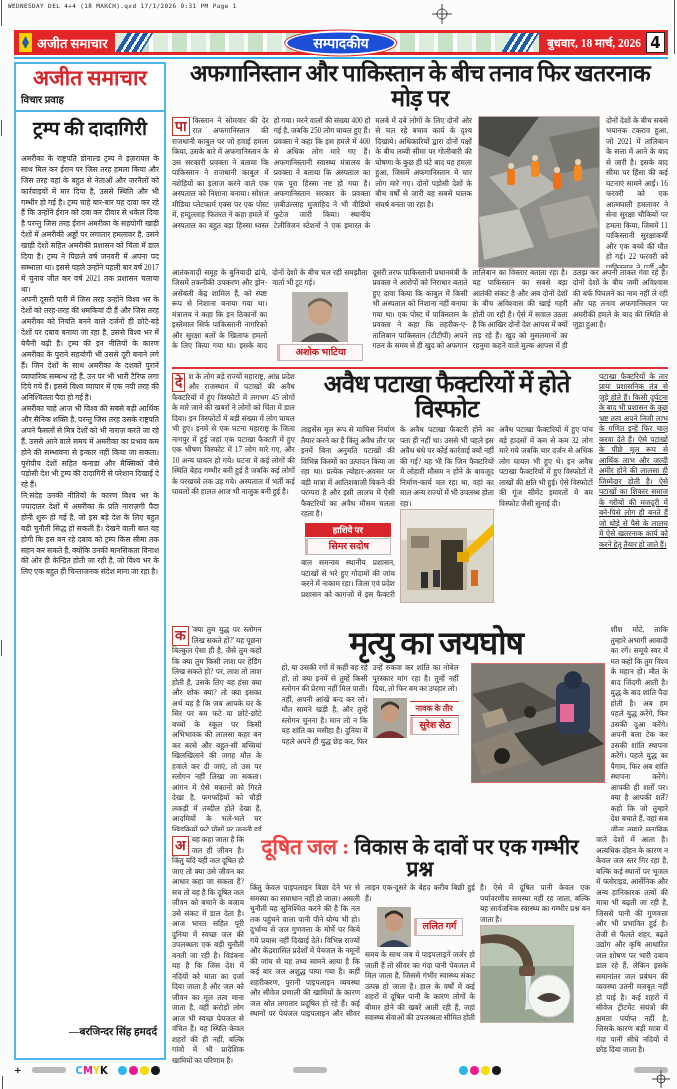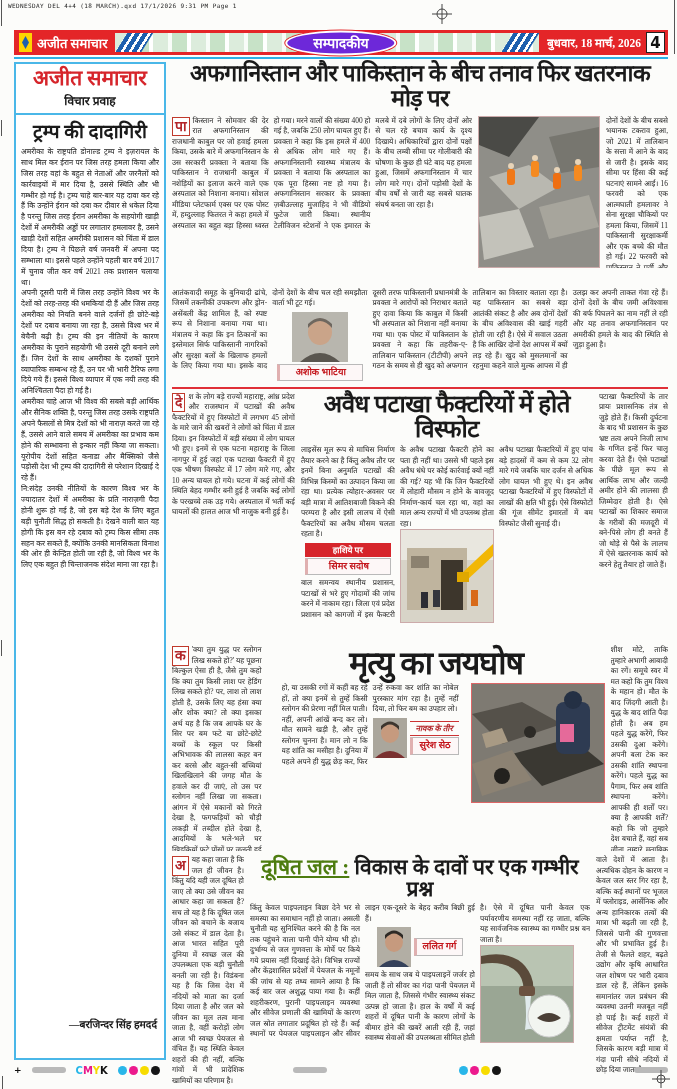--- a/index.html
+++ b/index.html
@@ -29,81 +29,81 @@
   .logo{width:13px;height:19px;background:#ffd400;margin-left:5px;display:flex;
     align-items:center;justify-content:center;flex:none;}
   .brand{color:#fff;font-weight:bold;font-size:13px;margin-left:5px;white-space:nowrap;flex:none;}
   .pattern{flex:1;height:19px;margin:0 8px;position:relative;overflow:hidden;
     background:repeating-linear-gradient(90deg,#dcecdc 0 15px,#f8fcf8 15px 19px,#c7e2c7 19px 34px,#ffffff 34px 38px);}
   .stripe{position:absolute;top:-4px;height:28px;width:26px;
     background:repeating-linear-gradient(90deg,#1d5fae 0 5px,#ffffff 5px 8px);
     transform:skewX(-32deg);}
   .stripe.left{left:6px;}  .stripe.right{right:6px;}
   .oval{position:absolute;left:50%;top:50%;transform:translate(-50%,-50%);
-    background:#6d28d9;border:2px solid #fff;box-shadow:0 0 0 1px #e42528;
+    background:#1d4ed8;border:2px solid #fff;box-shadow:0 0 0 1px #e42528;
     border-radius:50%;padding:0px 26px 2px;color:#fff;font-weight:bold;font-size:14px;white-space:nowrap;}
   .banner-date{color:#fff;font-weight:bold;font-size:11.5px;margin-right:5px;white-space:nowrap;flex:none;}
   .pageno{background:#fff;color:#111;font-weight:bold;font-size:15px;width:17px;height:19px;
     display:flex;align-items:center;justify-content:center;border:1px solid #222;margin-right:3px;flex:none;
     font-family:"DejaVu Sans",sans-serif;}
   .cyanline{position:absolute;left:14px;top:57px;width:654px;height:2px;background:#2eb1e6;}
 
   
   .sidebar{position:absolute;left:14px;top:62px;width:152px;height:998px;border:2px solid #4ab7e8;
     background:#fff;box-sizing:border-box;padding:3px 5px;overflow:hidden;}
   .sb-masthead{color:#d6252b;font-size:21px;font-weight:900;text-align:center;line-height:1.1;}
-  .sb-col-title{font-size:12px;font-weight:bold;text-align:center;margin-top:2px;}
+  .sb-col-title{font-size:10px;font-weight:bold;margin-top:2px;}
   .sb-quote{font-size:7.8px;text-align:justify;margin-top:2px;line-height:1.4;}
   .sb-quote-attr{font-weight:bold;white-space:nowrap;}
   .sb-divider{border-top:2px solid #4ab7e8;margin:4px -5px 3px;}
-  .sb-ed-title{font-size:19px;font-weight:900;text-align:center;margin:1px 0 3px;}
+  .sb-ed-title{font-size:19px;font-weight:900;text-align:center;margin:1px 0 13px;}
   .sb-body{font-size:7.5px;line-height:1.45;text-align:justify;white-space:pre-line;height:868px;overflow:hidden;}
   .sb-sign{font-size:10.5px;font-weight:bold;text-align:right;margin-top:2px;padding-right:2px;}
 
   
   .main{position:absolute;left:172px;top:62px;width:496px;height:998px;}
   .bodytext{font-size:7.4px;line-height:1.42;text-align:justify;color:#1b1b1b;}
   .dropcap{float:left;font-size:14px;font-weight:bold;color:#b3262a;border:1px solid #c0392b;
     padding:0 2px;margin:1px 3px 0 0;line-height:1.25;background:#fff;}
   .red-rule{height:2px;background:#e03038;margin:3px 0;}
 
   .a1-head{font-size:23px;font-weight:900;text-align:center;line-height:1.08;letter-spacing:-.5px;}
   .a1-row1{display:flex;gap:6px;height:152px;margin-top:4px;overflow:hidden;}
   .a1-cols3{width:300px;column-count:3;column-gap:5px;height:152px;overflow:hidden;}
   .a1-col5{flex:1;overflow:hidden;}
-  .a1-row2{height:96px;column-count:5;column-gap:5px;margin-top:20px;overflow:hidden;}
+  .a1-row2{height:96px;column-count:5;column-gap:5px;margin-top:0;overflow:hidden;}
 
   .author-card{break-inside:avoid;width:86px;margin:3px auto;text-align:center;}
   .author-card .ph{margin:0 auto 2px;display:block;}
   .author-name{display:block;border:1px solid #b9b9b9;border-left:3px solid #e0b0b0;
     color:#c4161c;font-weight:bold;font-size:9.5px;padding:1px 2px;background:#fdf7f7;}
   .label-red{display:block;background:#d6252b;color:#fff;font-weight:bold;font-size:8.5px;
     padding:1px 2px;margin-bottom:1px;}
   .label-thin{display:block;border-top:1px solid #c33;border-bottom:1px solid #c33;
-    color:#b3262a;font-weight:bold;font-size:8px;padding:1px 2px;margin-bottom:1px;font-style:italic;}
+    color:#b3262a;font-weight:bold;font-size:8px;padding:1px 2px;margin-bottom:1px;}
   .card-row{display:flex;gap:3px;align-items:center;}
 
   .art{display:flex;gap:6px;}
   .a2-left{width:128px;height:232px;overflow:hidden;}
   .a2-center{flex:1;}
   .a2-head{font-size:24px;font-weight:900;text-align:center;line-height:1.05;margin:0 0 3px;letter-spacing:-.5px;}
   .a2-body{column-count:3;column-gap:5px;height:196px;overflow:hidden;}
-  .a2-right{width:72px;height:232px;overflow:hidden;}
+  .a2-right{width:72px;height:232px;overflow:hidden;text-decoration:underline;}
 
   .a3-left{width:128px;height:206px;overflow:hidden;}
   .a3-center{flex:1;}
   .a3-head{font-size:32px;font-weight:900;text-align:center;line-height:1.0;margin:2px 0 4px;letter-spacing:-1px;}
   .a3-mid{display:flex;gap:12px;margin-left:14px;}
   .a3-body{flex:1;column-count:2;column-gap:5px;height:160px;overflow:hidden;}
   .a3-right{width:82px;height:206px;overflow:hidden;}
 
   .a4-left{width:72px;height:250px;overflow:hidden;}
   .a4-center{flex:1;}
   .a4-head{font-size:21px;font-weight:900;text-align:center;line-height:1.05;margin:1px 0 3px;}
-  .a4-head .red{color:#4d7c0f;text-decoration:underline;}
+  .a4-head .red{color:#ef4444;}
   .a4-body{column-count:3;column-gap:5px;height:218px;overflow:hidden;}
   .a4-right{width:72px;height:250px;overflow:hidden;}
 
   .photo{display:block;break-inside:avoid;border:1px solid #caa;}
   svg{display:block;}
 </style>
 </head>
 <body>
 
 <div class="slug">WEDNESDAY DEL 4+4 (18 MARCH).qxd  17/1/2026  9:31 PM  Page 1</div>

